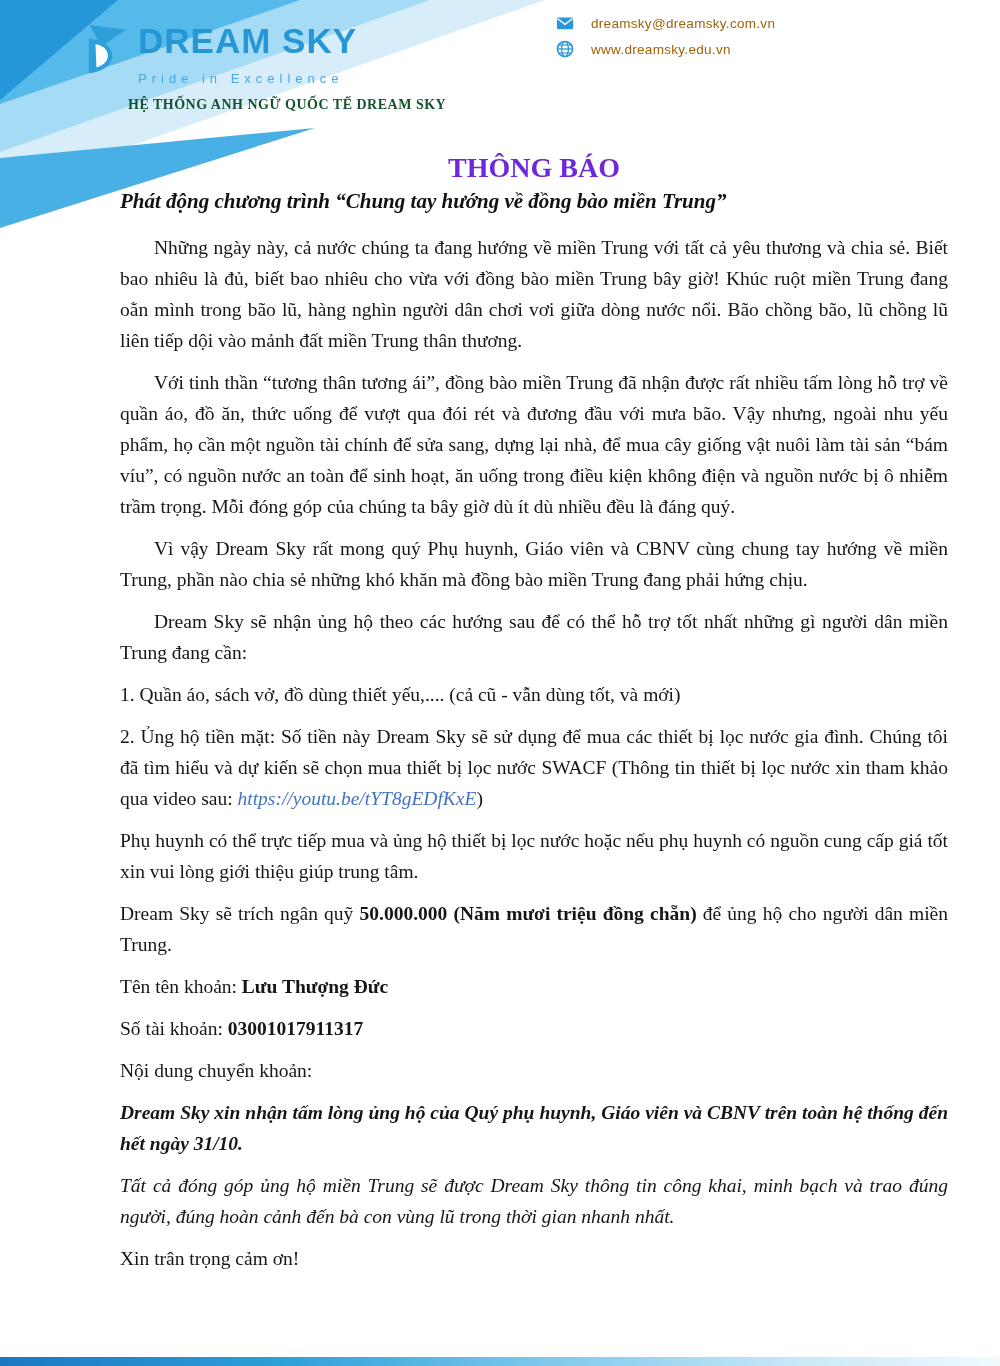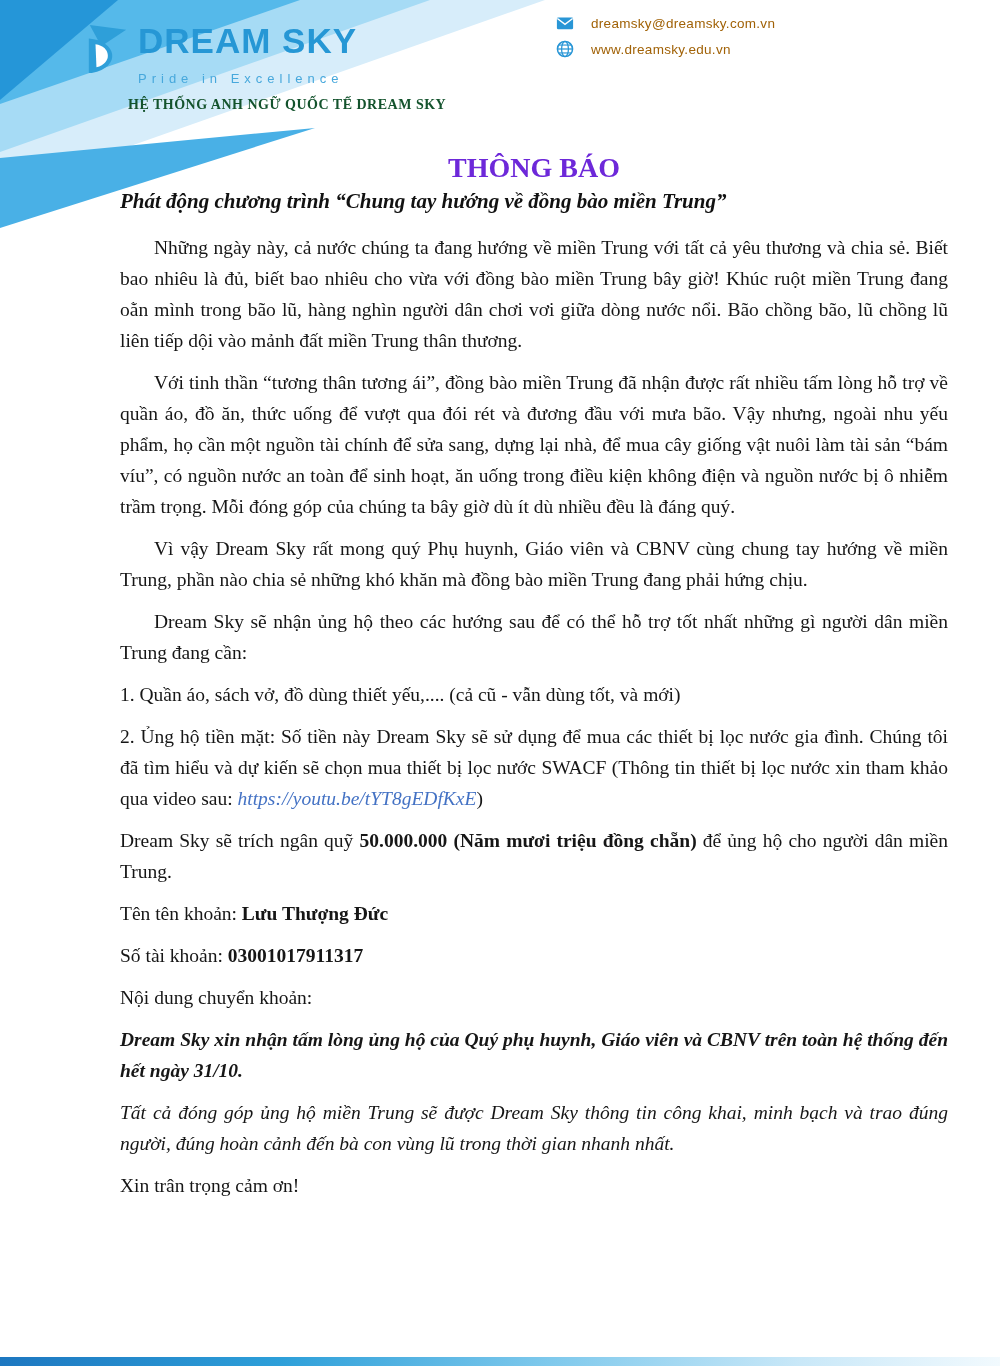--- a/index.html
+++ b/index.html
@@ -110,20 +110,21 @@
   <main class="doc">
     <h1 class="doc-title">THÔNG BÁO</h1>
     <h2 class="doc-subtitle">Phát động chương trình “Chung tay hướng về đồng bào miền Trung”</h2>
     <div id="blocks">
         <p class="para indent"><span>Những ngày này, cả nước chúng ta đang hướng về miền Trung với tất cả yêu thương và chia sẻ. Biết bao nhiêu là đủ, biết bao nhiêu cho vừa với đồng bào miền Trung bây giờ! Khúc ruột miền Trung đang oằn mình trong bão lũ, hàng nghìn người dân chơi vơi giữa dòng nước nổi. Bão chồng bão, lũ chồng lũ liên tiếp dội vào mảnh đất miền Trung thân thương.</span></p>
         <p class="para indent"><span>Với tinh thần “tương thân tương ái”, đồng bào miền Trung đã nhận được rất nhiều tấm lòng hỗ trợ về quần áo, đồ ăn, thức uống để vượt qua đói rét và đương đầu với mưa bão. Vậy nhưng, ngoài nhu yếu phẩm, họ cần một nguồn tài chính để sửa sang, dựng lại nhà, để mua cây giống vật nuôi làm tài sản “bám víu”, có nguồn nước an toàn để sinh hoạt, ăn uống trong điều kiện không điện và nguồn nước bị ô nhiễm trầm trọng. Mỗi đóng góp của chúng ta bây giờ dù ít dù nhiều đều là đáng quý.</span></p>
         <p class="para indent"><span>Vì vậy Dream Sky rất mong quý Phụ huynh, Giáo viên và CBNV cùng chung tay hướng về miền Trung, phần nào chia sẻ những khó khăn mà đồng bào miền Trung đang phải hứng chịu.</span></p>
         <p class="para indent"><span>Dream Sky sẽ nhận ủng hộ theo các hướng sau để có thể hỗ trợ tốt nhất những gì người dân miền Trung đang cần:</span></p>
         <p class="para"><span>1. Quần áo, sách vở, đồ dùng thiết yếu,.... (cả cũ - vẫn dùng tốt, và mới)</span></p>
         <p class="para"><span>2. Ủng hộ tiền mặt: Số tiền này Dream Sky sẽ sử dụng để mua các thiết bị lọc nước gia đình. Chúng tôi đã tìm hiểu và dự kiến sẽ chọn mua thiết bị lọc nước SWACF (Thông tin thiết bị lọc nước xin tham khảo qua video sau: </span><a class="link i" href="#">https://youtu.be/tYT8gEDfKxE</a><span>)</span></p>
+        <p class="para"><span>Phụ huynh có thể trực tiếp mua và ủng hộ thiết bị lọc nước hoặc nếu phụ huynh có nguồn cung cấp giá tốt xin vui lòng giới thiệu giúp trung tâm.</span></p>
         <p class="para"><span>Dream Sky sẽ trích ngân quỹ </span><span class="b">50.000.000 (Năm mươi triệu đồng chẵn)</span><span> để ủng hộ cho người dân miền Trung.</span></p>
         <p class="para"><span>Tên tên khoản: </span><span class="b">Lưu Thượng Đức</span></p>
         <p class="para"><span>Số tài khoản: </span><span class="b">03001017911317</span></p>
         <p class="para"><span>Nội dung chuyển khoản:</span></p>
         <p class="para"><span class="b i">Dream Sky xin nhận tấm lòng ủng hộ của Quý phụ huynh, Giáo viên và CBNV trên toàn hệ thống đến hết ngày 31/10.</span></p>
         <p class="para"><span class="i">Tất cả đóng góp ủng hộ miền Trung sẽ được Dream Sky thông tin công khai, minh bạch và trao đúng người, đúng hoàn cảnh đến bà con vùng lũ trong thời gian nhanh nhất.</span></p>
         <p class="para"><span>Xin trân trọng cảm ơn!</span></p>
       </div>
   </main>
 

